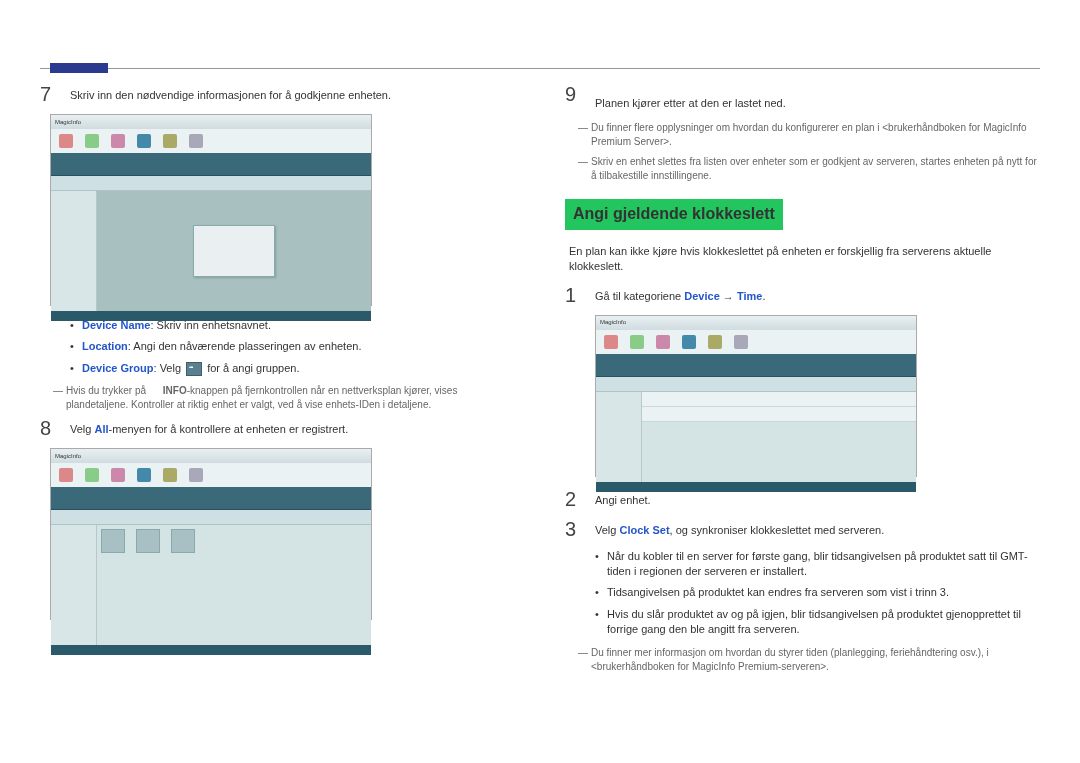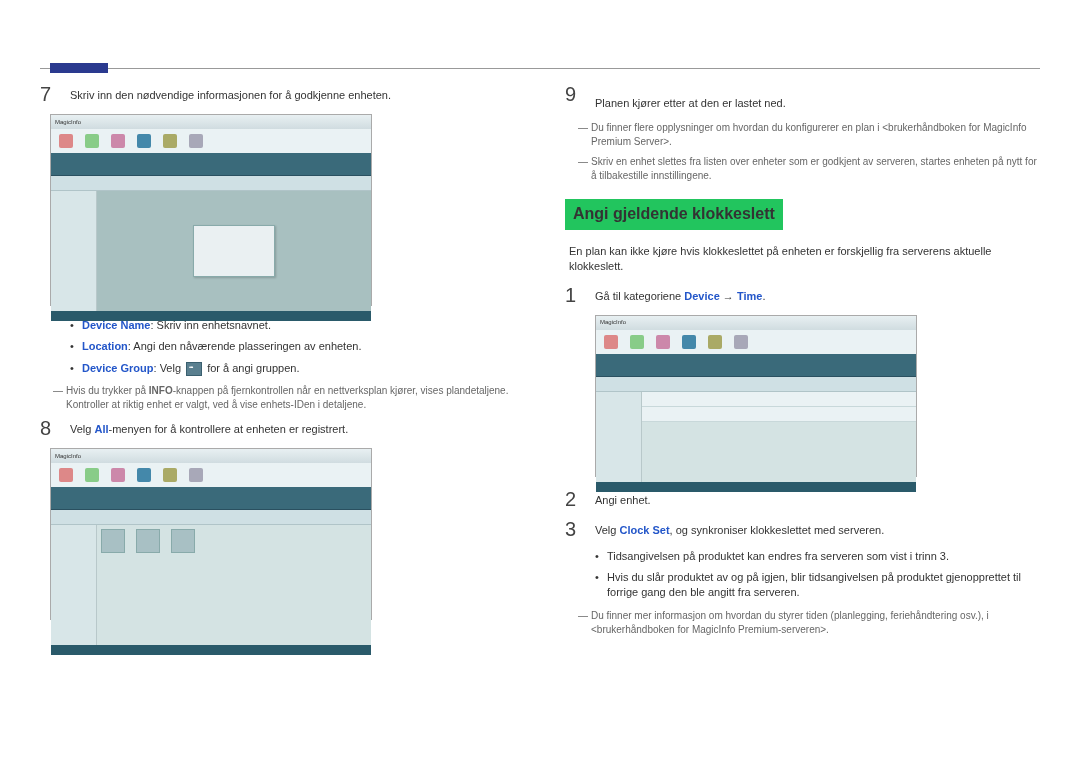--- a/index.html
+++ b/index.html
@@ -140,21 +140,21 @@
     padding-left: 12px;
     margin-bottom: 6px;
   }
   .bullet-list li::before {
     content: "•";
     position: absolute;
     left: 0;
     color: #333;
   }
   .boldblue { color: #2356c9; font-weight: bold; }
-  .bold { font-weight: bold; }
+  .bold { font-weight: bold; margin-left: 14px; }
   .dots-btn {
     display: inline-block;
     width: 14px;
     height: 12px;
     background: #5a7f8f;
     border: 1px solid #3a5f6f;
     vertical-align: middle;
     position: relative;
     margin: 0 2px;
   }
@@ -339,20 +339,21 @@
         <div class="stepnum">2</div>
         <div class="steptext">Angi enhet.</div>
       </div>
 
       <div class="step">
         <div class="stepnum">3</div>
         <div class="steptext"><span>Velg </span><span class="boldblue">Clock Set</span><span>, og synkroniser klokkeslettet med serveren.</span></div>
       </div>
 
       <ul class="bullet-list" style="margin-left:30px">
+        <li>Når du kobler til en server for første gang, blir tidsangivelsen på produktet satt til GMT-tiden i regionen der serveren er installert.</li>
         <li>Tidsangivelsen på produktet kan endres fra serveren som vist i trinn 3.</li>
         <li>Hvis du slår produktet av og på igjen, blir tidsangivelsen på produktet gjenopprettet til forrige gang den ble angitt fra serveren.</li>
       </ul>
 
       <div class="note">
         <div class="dash">―</div>
         <div class="ntext">Du finner mer informasjon om hvordan du styrer tiden (planlegging, feriehåndtering osv.), i &lt;brukerhåndboken for MagicInfo Premium-serveren&gt;.</div>
       </div>
 
     </div>

